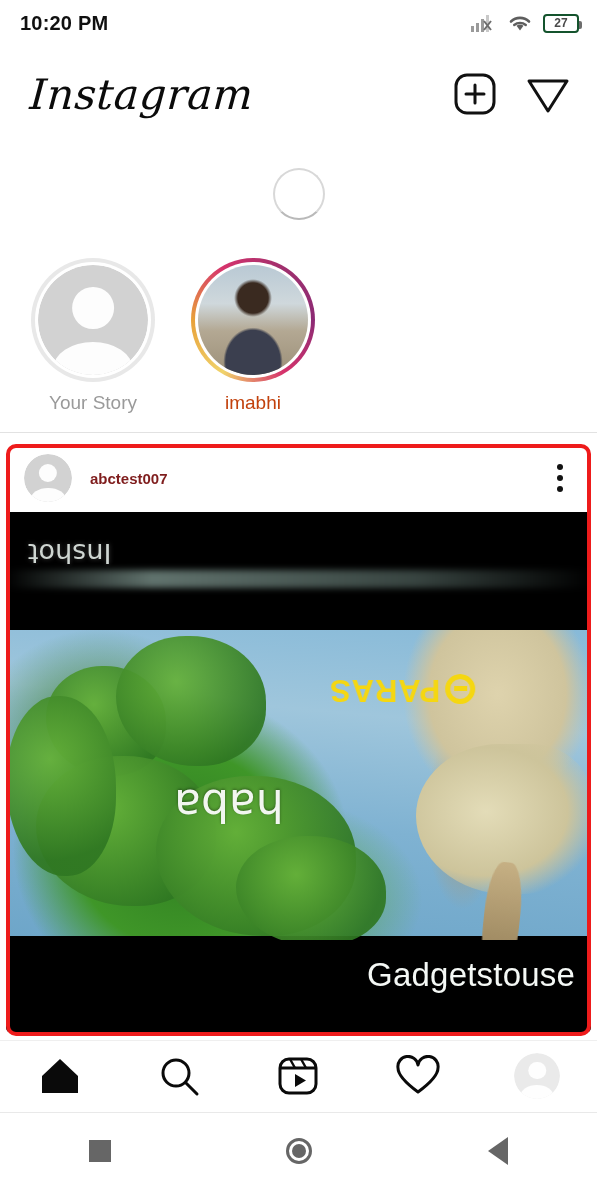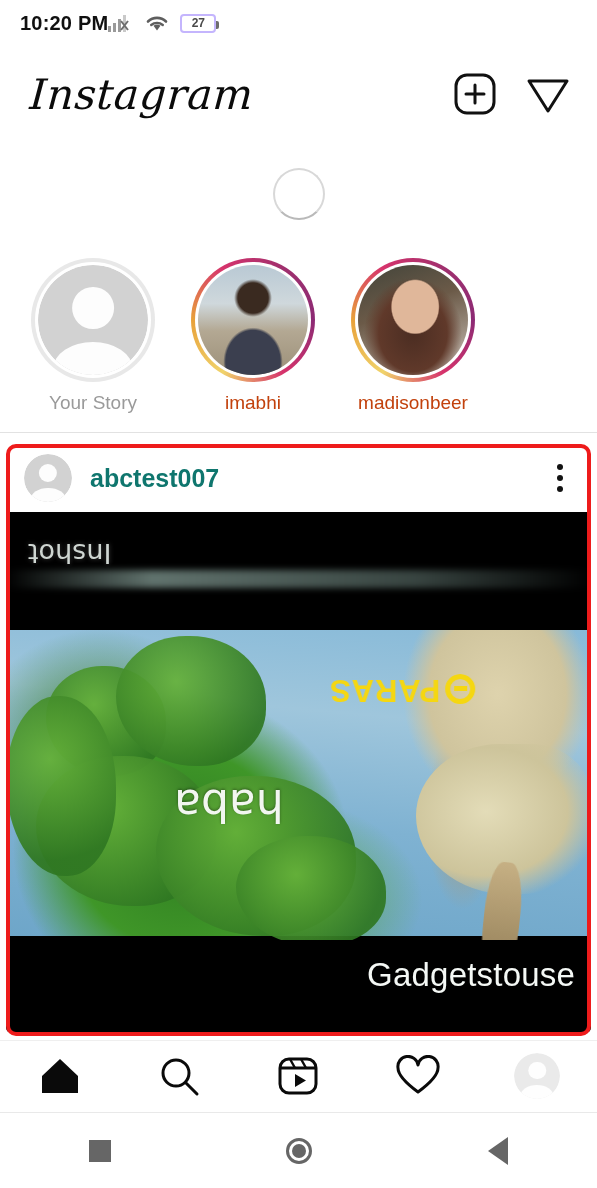--- a/index.html
+++ b/index.html
@@ -7,28 +7,28 @@
     width: 597px; height: 1188px;
     background: #ffffff;
     font-family: "Liberation Sans", sans-serif;
     overflow: hidden;
   }
   .phone { position: relative; width: 597px; height: 1188px; background: #fff; }
 
   
   .statusbar {
     position: absolute; top: 0; left: 0; width: 597px; height: 46px;
-    display: flex; align-items: center; 
+    display: flex; align-items: center; justify-content: space-between;
     padding: 0 18px 0 20px; background: #fff;
   }
   .status-clock { font-size: 20px; font-weight: bold; color: #101010; letter-spacing: .2px; }
   .status-icons { display: flex; align-items: center; gap: 10px; }
   .battery {
     position: relative; width: 36px; height: 19px;
-    border: 2px solid #c4b5fd; border-radius: 4px;
+    border: 2px solid #14532d; border-radius: 4px;
     display: flex; align-items: center; justify-content: center;
   }
   .battery::after {
     content: ""; position: absolute; right: -5px; top: 5px;
     width: 3px; height: 8px; background: #6d6d6d; border-radius: 0 2px 2px 0;
   }
   .battery-text { font-size: 12px; font-weight: bold; color: #4a4a4a; }
 
   
   .ig-header {
@@ -121,21 +121,21 @@
     border: 4px solid #ee1b1b; border-radius: 10px; pointer-events: none; z-index: 30;
   }
   .post {
     position: absolute; top: 444px; left: 6px; width: 585px; height: 592px;
     background: #fff; border-radius: 10px; overflow: hidden;
   }
   .post-header {
     height: 68px; display: flex; align-items: center; padding: 0 22px 0 18px; background: #fff;
   }
   .post-avatar { width: 48px; height: 48px; border-radius: 50%; overflow: hidden; flex: 0 0 48px; }
-  .post-username { margin-left: 18px; font-size: 25px; font-weight: bold; color: #0f766e; flex: 1; }
+  .post-username { margin-left: 18px; font-size: 15px; font-weight: bold; color: #7f1d1d; flex: 1; }
   .dots { display: flex; flex-direction: column; gap: 5px; align-items: center; padding: 6px; }
   .dots span { width: 6px; height: 6px; border-radius: 50%; background: #121212; display: block; }
 
   
   .post-media {
     position: relative; width: 585px; height: 520px; background: #000; overflow: hidden;
   }
   .video-scene {
     position: absolute; left: 0; top: 114px; width: 585px; height: 310px;
     background:
@@ -314,30 +314,20 @@
       <div class="ring gradient">
         <div class="avatar-frame">
           <div class="avatar-img">
             <div class="photo-imabhi"></div>
           </div>
         </div>
       </div>
       <div class="story-label">imabhi</div>
     </div>
 
-    <div class="story">
-      <div class="ring gradient">
-        <div class="avatar-frame">
-          <div class="avatar-img">
-            <div class="photo-madison"></div>
-          </div>
-        </div>
-      </div>
-      <div class="story-label">madisonbeer</div>
-    </div>
 
   </div>
 
   <div class="feed-divider"></div>
 
   <div class="post">
     <div class="post-header">
       <div class="post-avatar">
         <div class="ph-avatar">
           <div class="head"></div>

